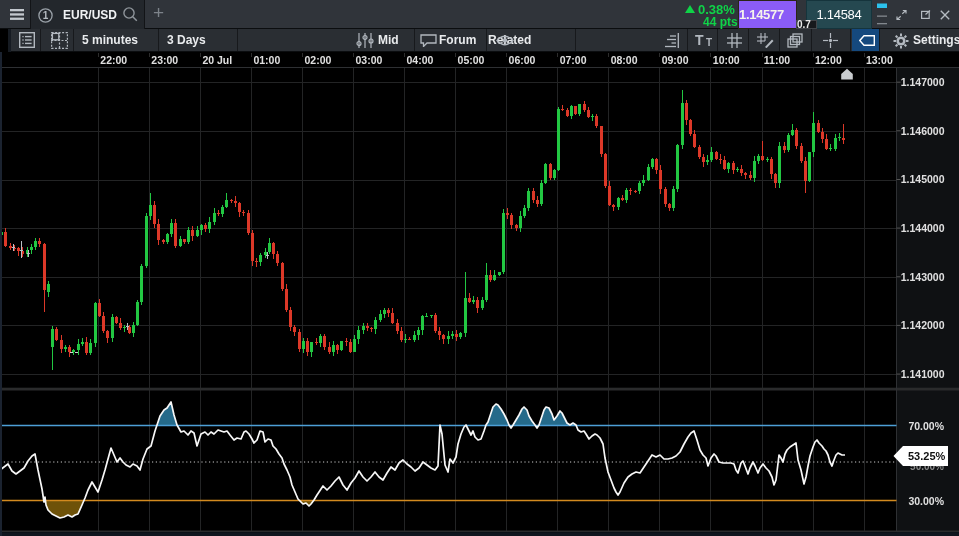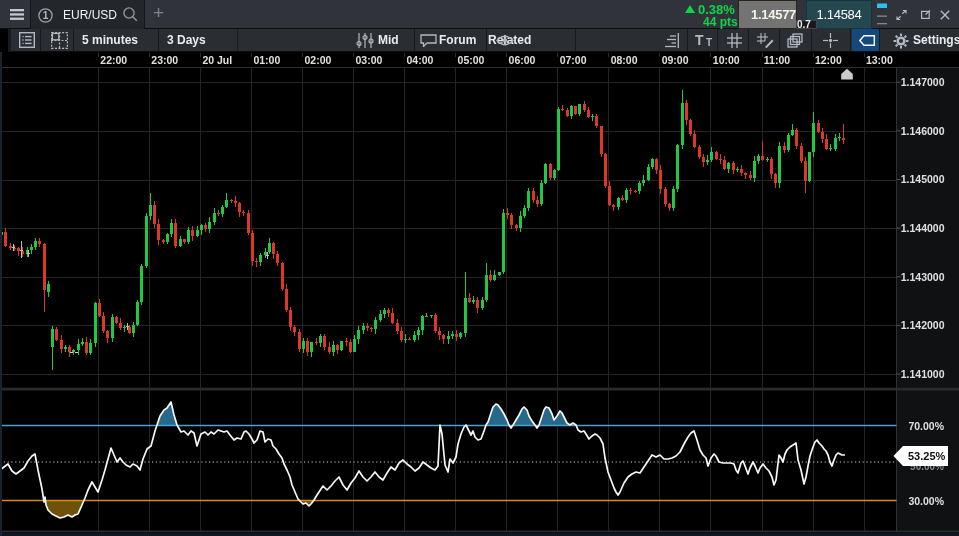--- a/index.html
+++ b/index.html
@@ -538,32 +538,32 @@
           <rect y="0" width="14" height="2.3"></rect>
           <rect y="4.3" width="14" height="2.3"></rect>
           <rect y="8.6" width="14" height="2.3"></rect>
         </g>
 </svg>
 <div class="tb-el" style="left:30px;top:0;width:115px;height:29px;background:#23272c;border-left:1px solid #121417;border-right:1px solid #121417"></div>
 <svg class="tb-el" style="left:38px;top:7.5px" width="15" height="15" viewBox="0 0 15 15">
  <circle cx="7.5" cy="7.5" r="6.6" fill="none" stroke="#9aa1a8" stroke-width="1.3"></circle>
  <text x="7.5" y="11.2" text-anchor="middle" font-size="10" font-weight="bold" fill="#b4bac0">1</text>
 </svg>
-<div class="tb-el" style="left:63px;top:8px;font-size:12px;font-weight:normal;color:#f0f2f4">EUR/USD</div>
+<div class="tb-el" style="left:63px;top:8px;font-size:12px;font-weight:bold;color:#f0f2f4">EUR/USD</div>
 <svg class="tb-el" style="left:123px;top:7px" width="15" height="15" viewBox="0 0 15 15">
  <circle cx="6" cy="6" r="5.1" fill="none" stroke="#8f959b" stroke-width="1.4"></circle>
  <line x1="9.8" y1="9.8" x2="13.8" y2="13.8" stroke="#8f959b" stroke-width="1.5"></line>
 </svg>
 <div class="tb-el" style="left:153px;top:2px;font-size:19px;font-weight:normal;color:#7d838a">+</div>
 <svg class="tb-el" style="left:685px;top:5px" width="10" height="8" viewBox="0 0 10 8">
         <path d="M5 0 L10 8 L0 8 Z" fill="#0fd348"></path>
       </svg>
 <div class="tb-el" style="left:698px;top:2px;font-size:13px;font-weight:bold;color:#0fd348">0.38%</div>
 <div class="tb-el" style="left:703px;top:15px;font-size:12px;font-weight:bold;color:#0fd348">44 pts</div>
-<div class="tb-el" style="left:738px;top:0px;width:59px;height:29px;background:#737373;border:1px solid #2a2416;color:#f6f3ec;font-size:13px;font-weight:bold;text-align:right;line-height:27px;letter-spacing:-0.3px">1.14577</div>
+<div class="tb-el" style="left:738px;top:0px;width:59px;height:29px;background:#8b5cf6;border:1px solid #2a2416;color:#f6f3ec;font-size:13px;font-weight:bold;text-align:left;line-height:27px;letter-spacing:-0.3px">1.14577</div>
 <div class="tb-el" style="left:806px;top:0px;width:66px;height:29px;background:#254850;border:1px solid #15343c;color:#fdfdfd;font-size:13px;font-weight:normal;text-align:center;line-height:27px;letter-spacing:-0.3px">1.14584</div>
 <div class="tb-el" style="left:796px;top:20px;width:21px;height:9px;background:#17191c;border:1px solid #43464a;color:#ececec;font-size:10px;font-weight:bold;text-align:left;line-height:8px;z-index:3">0.7</div>
 <svg class="tb-el" style="left:877px;top:3px" width="10" height="22" viewBox="0 0 10 22">
  <rect x="0" y="0.5" width="10" height="4.5" fill="#2cc1ec"></rect>
  <rect x="0" y="12.5" width="10" height="1.3" fill="#83888e"></rect>
  <rect x="0" y="20" width="10" height="1.3" fill="#83888e"></rect>
 </svg>
 <svg class="tb-el" style="left:896px;top:10px" width="11" height="10" viewBox="0 0 11 10">
  <g stroke="#b5bbc1" stroke-width="1.2" fill="none">
   <path d="M6.3 3.7 L10 0.4 M6.8 0.4 L10 0.4 L10 3.4"></path>

